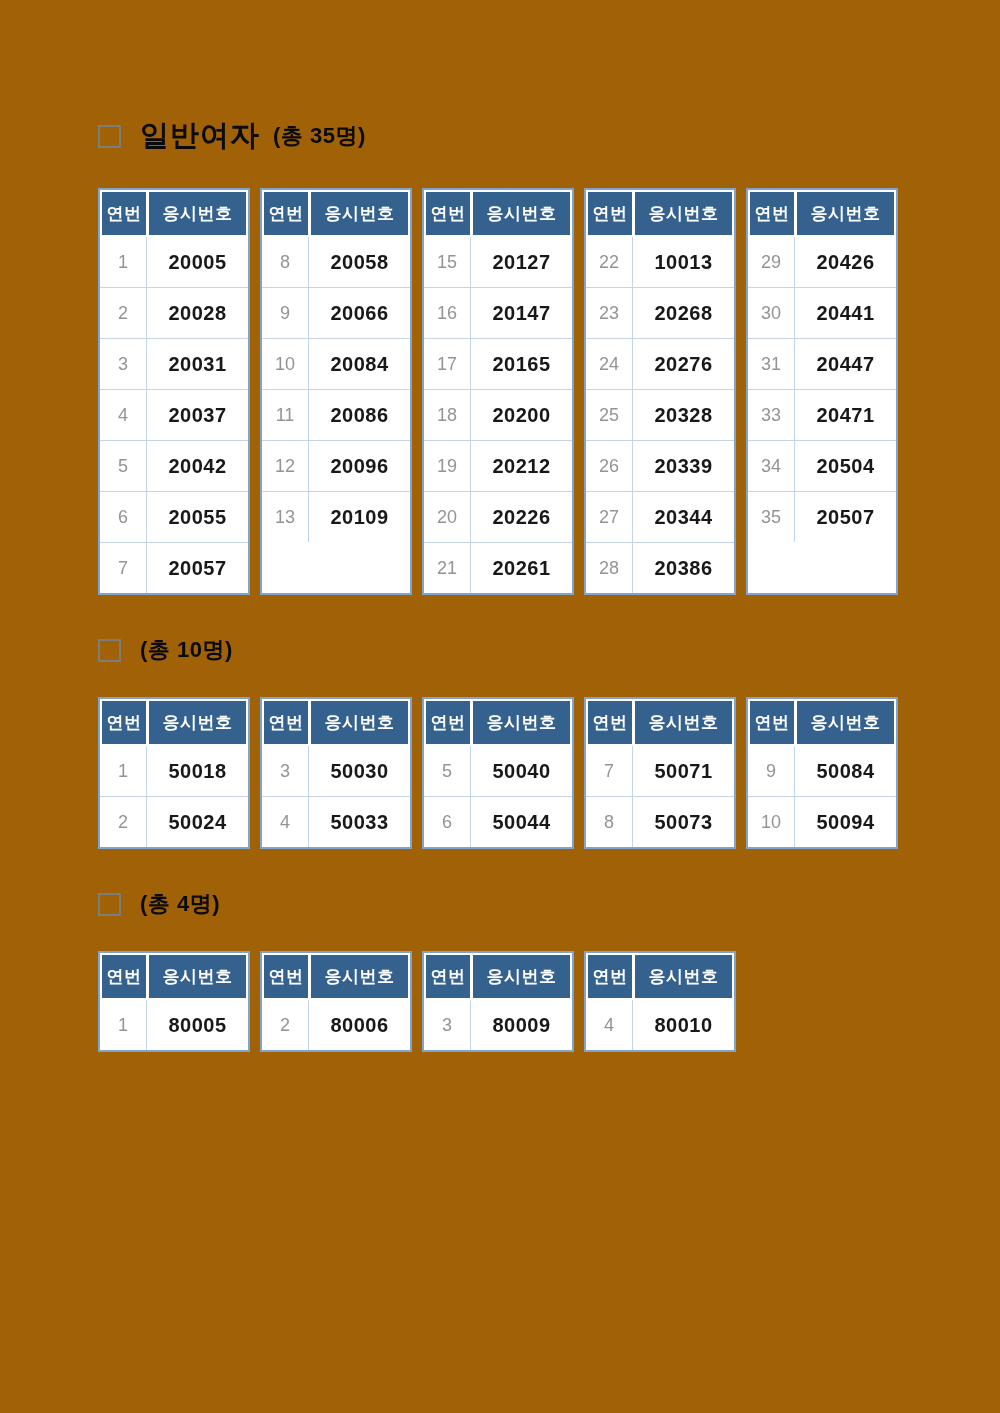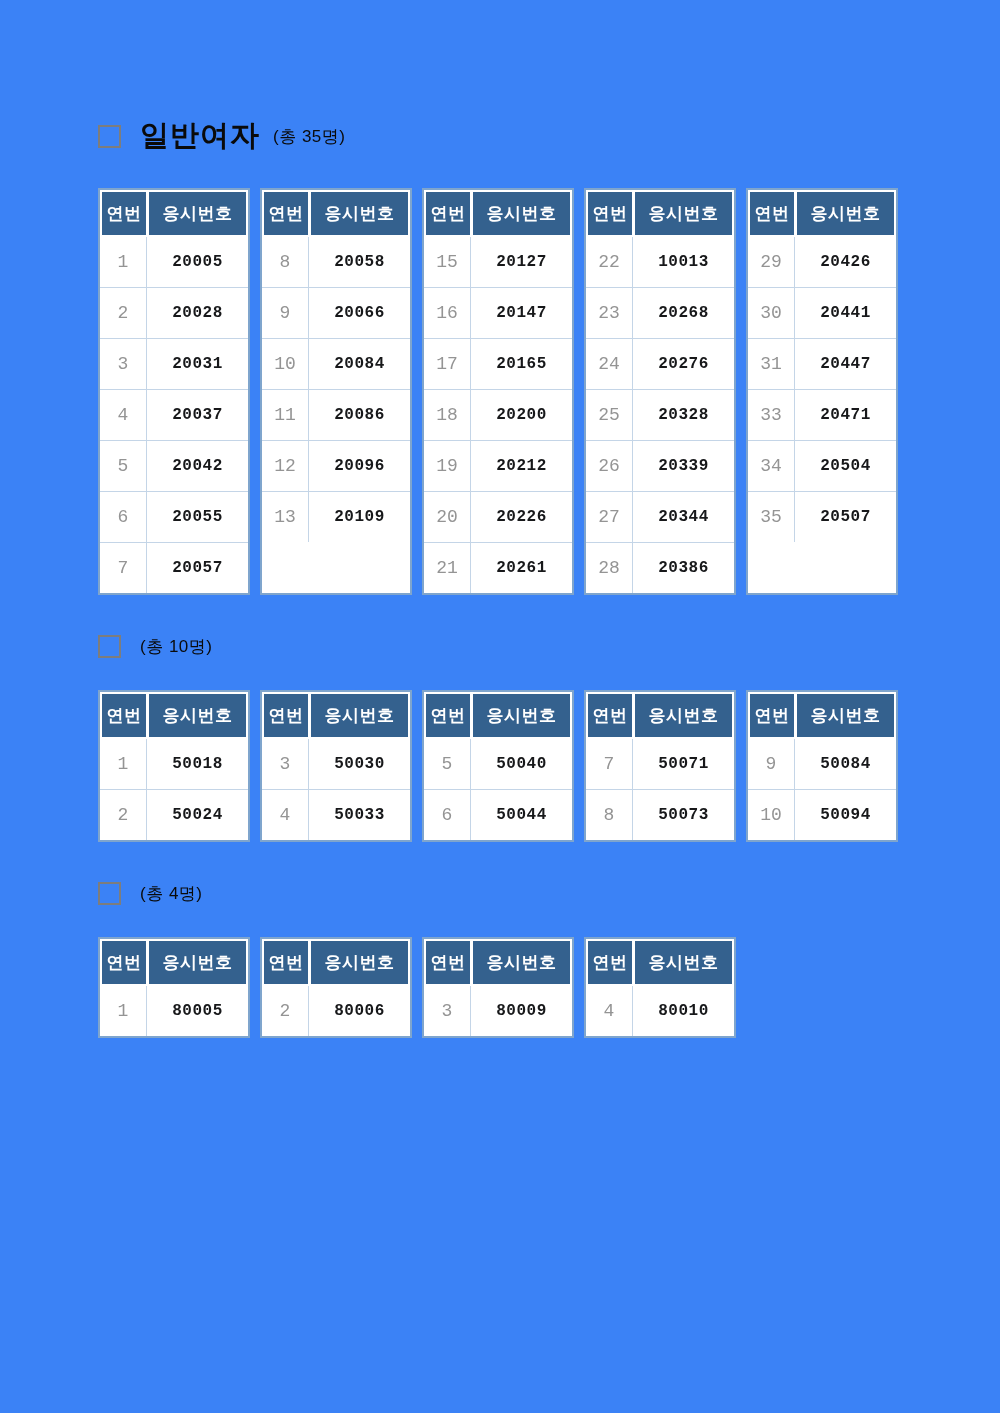--- a/index.html
+++ b/index.html
@@ -4,21 +4,21 @@
 <style>
   html, body { margin: 0; padding: 0; }
   body {
     font-family: "Liberation Sans", "DejaVu Sans", sans-serif;
     background: #ffffff;
   }
   .page {
     position: relative;
     width: 1000px;
     height: 1413px;
-    background: #3b82f6;
+    background: #a16207;
     box-sizing: border-box;
     padding: 116px 80px 16px 98px;
     overflow: hidden;
   }
   .section { margin-bottom: 40px; }
   .section-title {
     display: flex;
     align-items: center;
     margin-bottom: 32px;
     color: var(--title-color, #0a0a0a);
@@ -31,28 +31,27 @@
     margin-right: 19px;
     flex: 0 0 auto;
   }
   .title-text {
     font-size: 29px;
     font-weight: bold;
     letter-spacing: 1px;
     margin-right: 13px;
   }
   .count-text {
-    font-size: 17px;
-    font-weight: normal;
+    font-size: 22px;
+    font-weight: bold;
     letter-spacing: 0.5px;
   }
   .tables-row {
     display: flex;
     gap: 10px;
-    font-family: Liberation Mono, monospace;
   }
   .roster-table {
     width: 148px;
     flex: 0 0 auto;
     border: 2px solid var(--table-border, #7fa5cd);
     background: #ffffff;
   }
   .thead {
     display: flex;
     gap: 3px;
@@ -86,21 +85,21 @@
   .td-serial {
     width: 46px;
     flex: 0 0 auto;
     color: var(--serial-color, #949494);
     font-size: 18px;
   }
   .td-number {
     flex: 1;
     border-left: 1px solid var(--cell-border, #c4d5e7);
     color: var(--number-color, #17181a);
-    font-size: 16px;
+    font-size: 20px;
     font-weight: bold;
     letter-spacing: 0.5px;
   }
 </style>
 </head>
 <body>
 
 <div class="page">
   <div id="sections-root">
       <div class="section">

